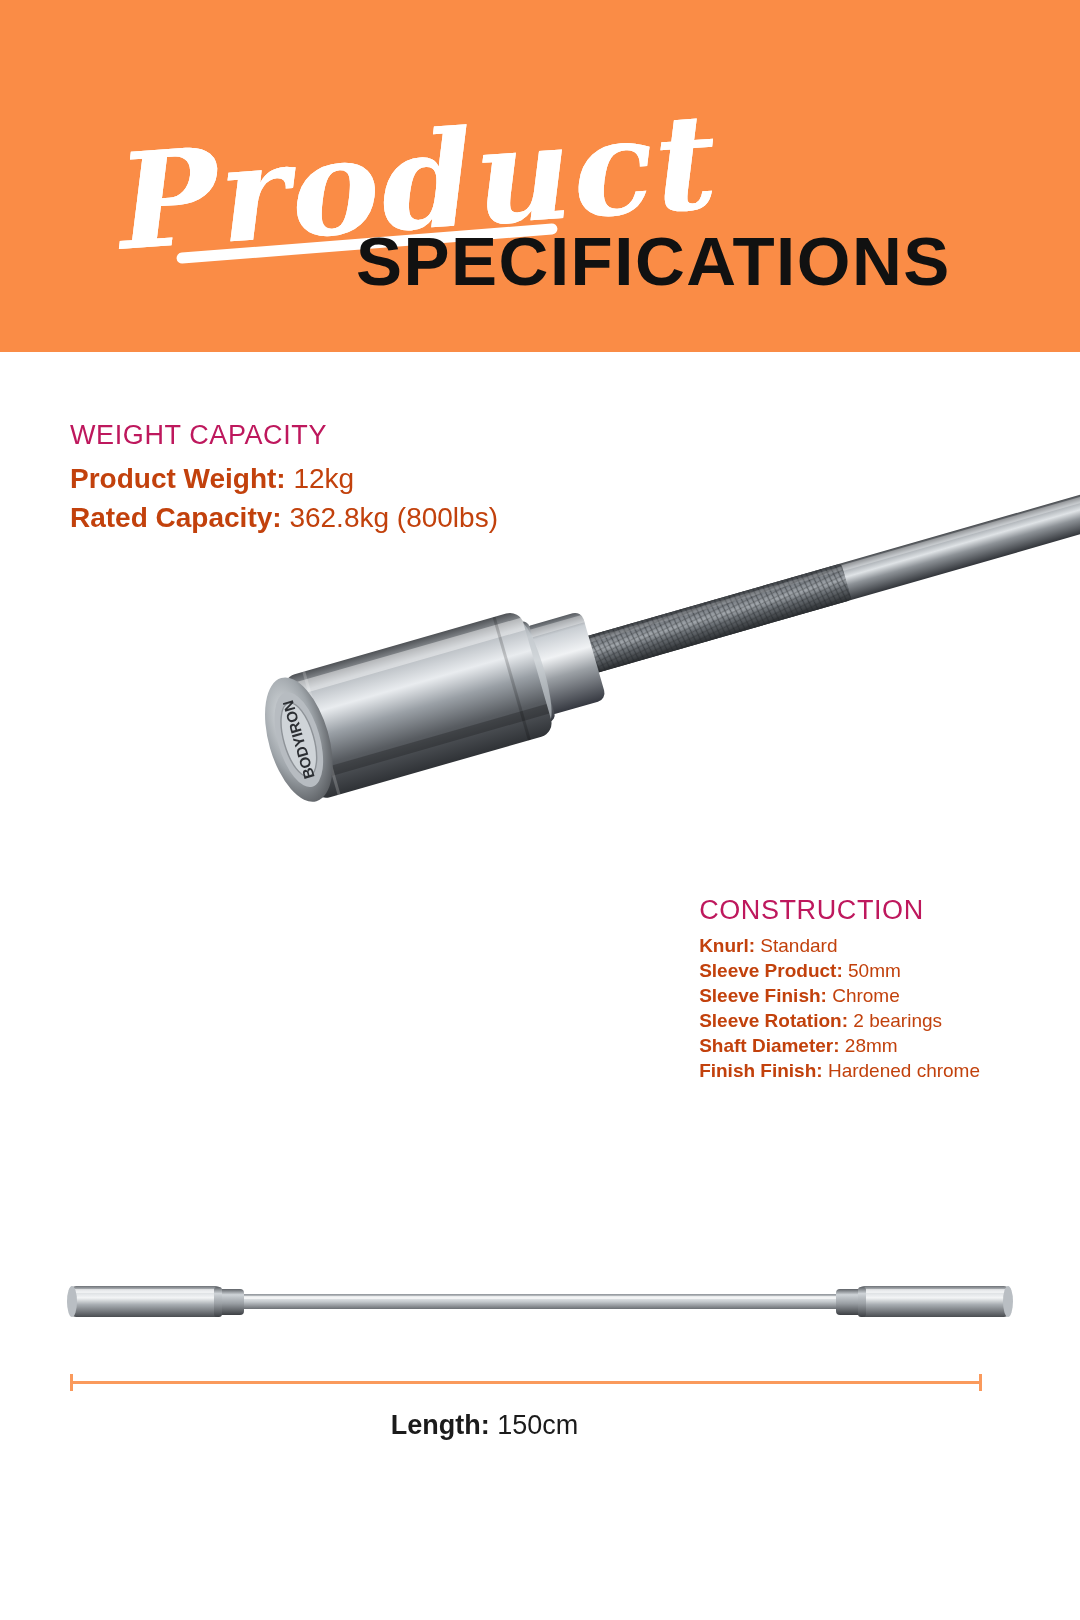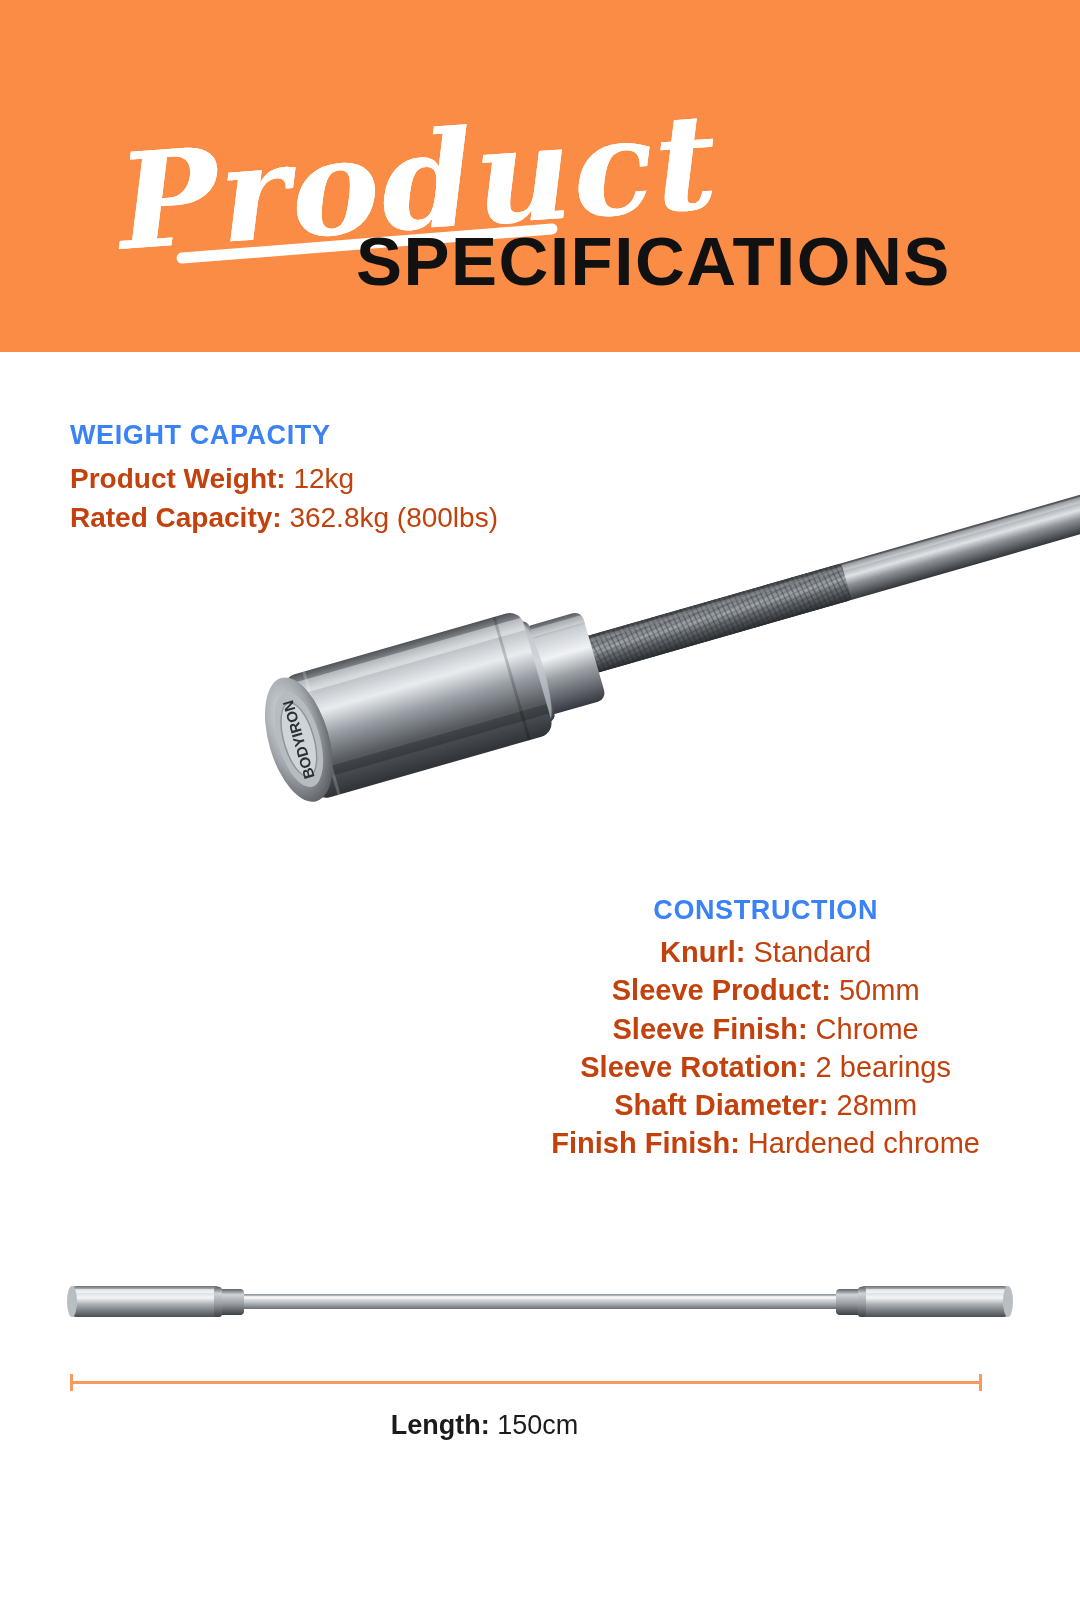--- a/index.html
+++ b/index.html
@@ -56,45 +56,45 @@
     font-family: "Liberation Sans", sans-serif;
     font-weight: 700;
     font-size: 69px;
     letter-spacing: 1.5px;
     color: #111111;
   }
 
   
   .spec-block { position: absolute; }
   .spec-title {
-    font-weight: 700;
+    font-weight: 400;
     font-size: 27px;
     letter-spacing: 0.6px;
-    color: #3b82f6;
+    color: #be185d;
     margin-bottom: 9px;
   }
   .spec-line {
     font-size: 28px;
     line-height: 1.38;
     color: #c2410c;
   }
   .spec-line b { font-weight: 700; }
 
   #weight-capacity {
     left: 70px;
     top: 420px;
     text-align: left;
   }
   #construction {
     right: 100px;
     top: 895px;
-    text-align: center;
+    text-align: left;
   }
   #construction .spec-title { margin-bottom: 7px; }
-  #construction .spec-line { font-size: 29px; line-height: 1.32; }
+  #construction .spec-line { font-size: 19px; line-height: 1.32; }
 
   
   .hero {
     position: absolute;
     left: 0; top: 430px;
     width: 1080px;
     height: 560px;
     pointer-events: none;
   }
 

